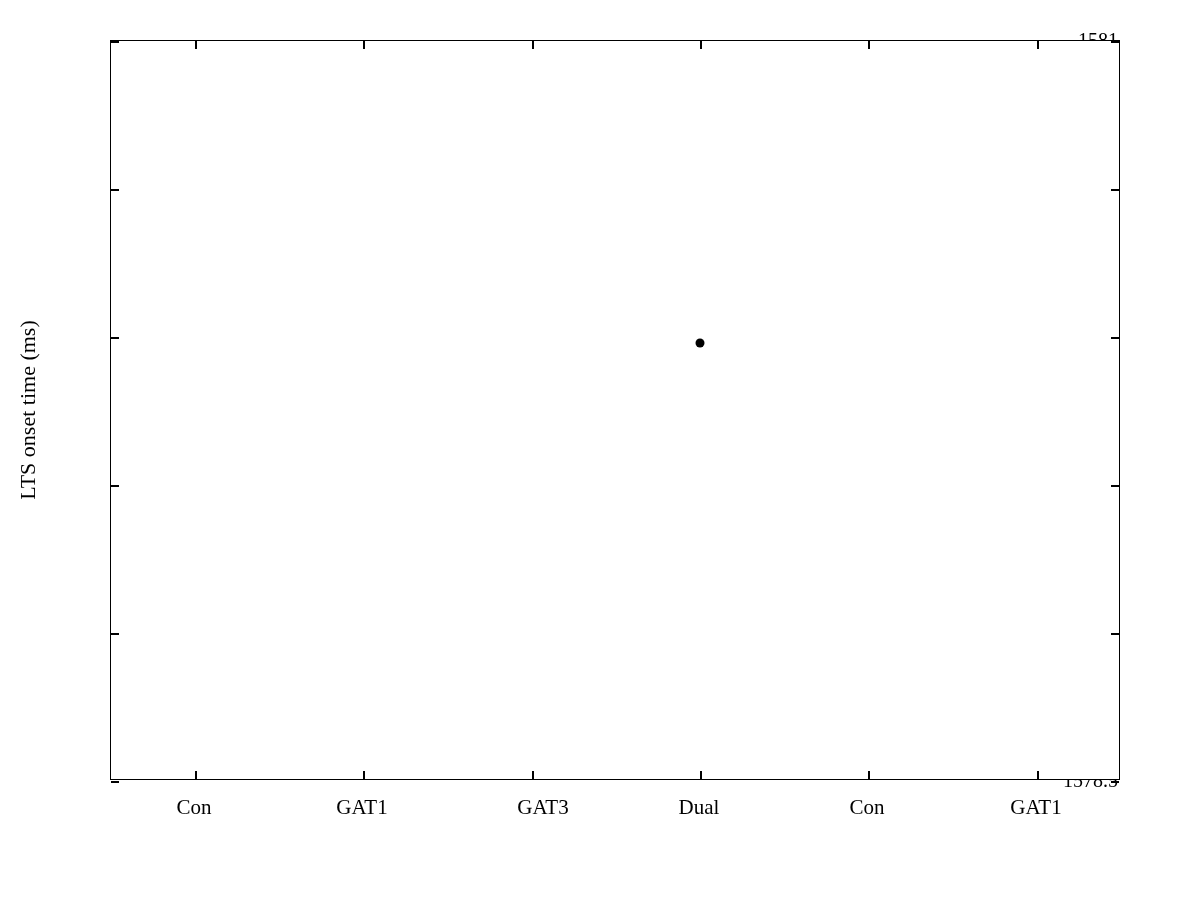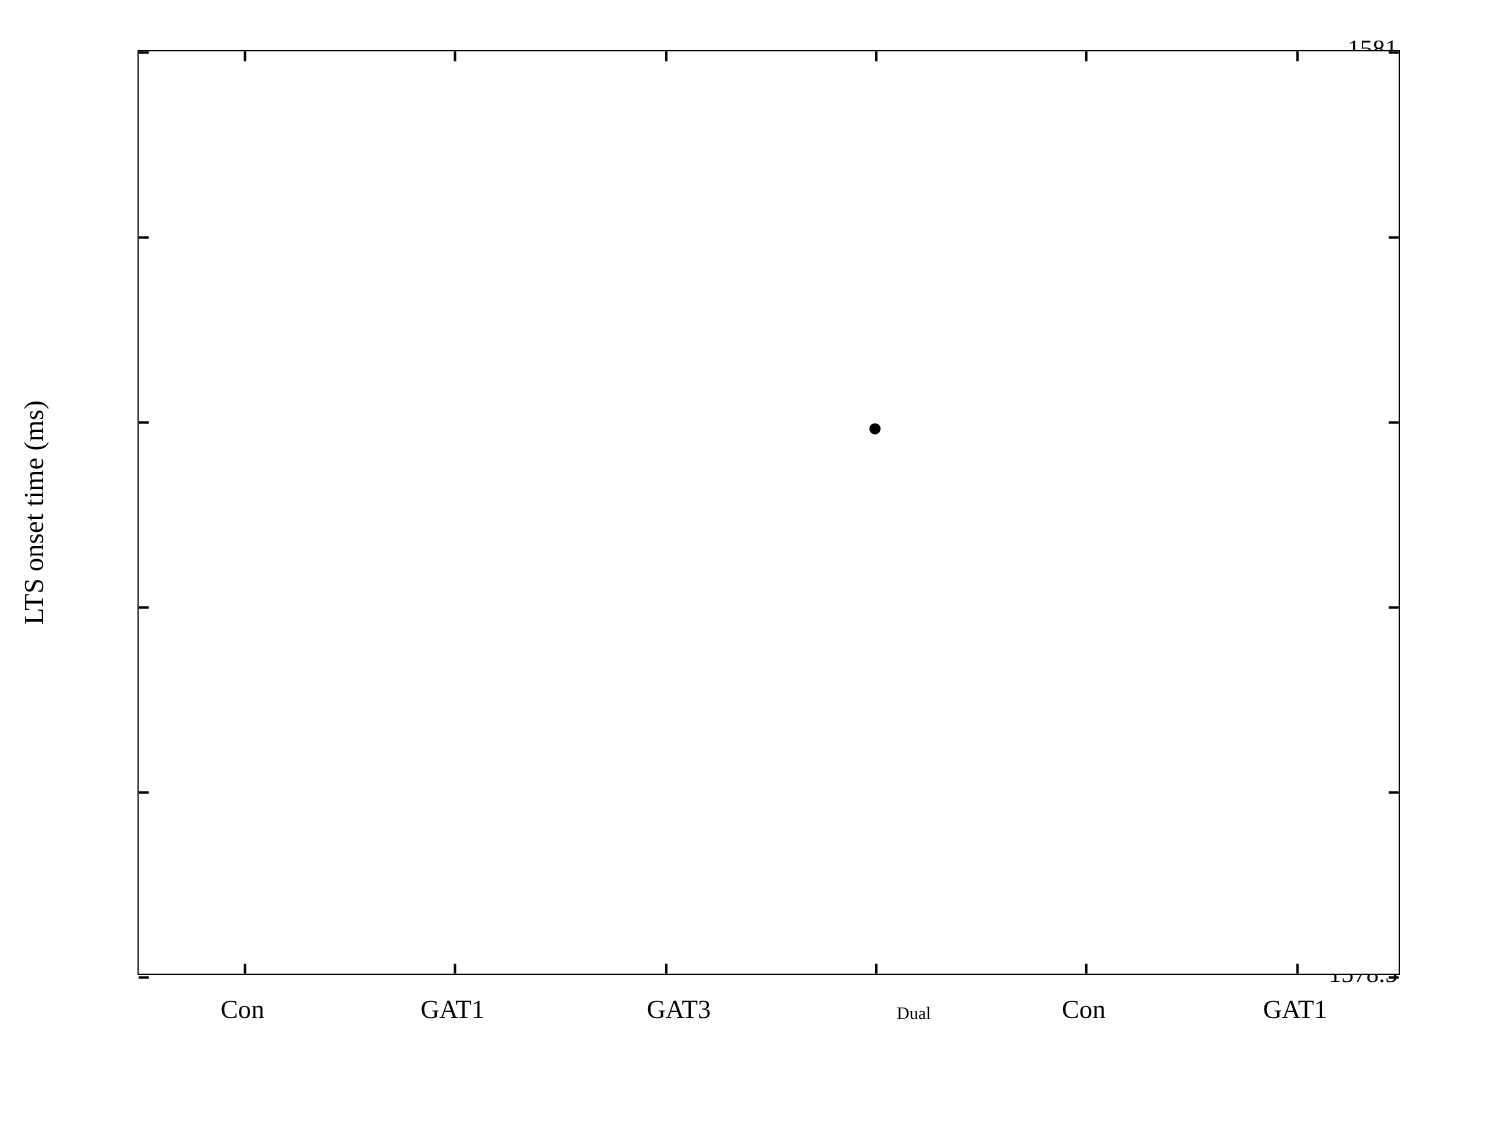--- a/index.html
+++ b/index.html
@@ -68,17 +68,17 @@
     <div style="position:absolute; left:0; top:444px; width:8px; height:1.5px; background:#000;"></div>
     <div style="position:absolute; left:0; top:592px; width:8px; height:1.5px; background:#000;"></div>
     <div style="position:absolute; left:0; top:740px; width:8px; height:1.5px; background:#000;"></div>
 
     <div style="position:absolute; left:589px; top:302px; width:9px; height:9px; background:#000; border-radius:50%; transform:translate(-50%,-50%);"></div>
   </div>
 
   <div style="position:absolute; bottom:80px; left:194px; transform:translateX(-50%); font-size:21px; font-family:'Times New Roman',Times,serif;">Con</div>
   <div style="position:absolute; bottom:80px; left:362px; transform:translateX(-50%); font-size:21px; font-family:'Times New Roman',Times,serif;">GAT1</div>
   <div style="position:absolute; bottom:80px; left:531px; transform:translateX(-50%); font-size:21px; font-family:'Times New Roman',Times,serif;margin-left:12px;">GAT3</div>
-  <div style="position:absolute; bottom:80px; left:731px; transform:translateX(-50%); font-size:14px; font-family:'Times New Roman',Times,serif;">Dual</div>
+  <div style="position:absolute; bottom:80px; left:699px; transform:translateX(-50%); font-size:21px; font-family:'Times New Roman',Times,serif;">Dual</div>
   <div style="position:absolute; bottom:80px; left:867px; transform:translateX(-50%); font-size:21px; font-family:'Times New Roman',Times,serif;">Con</div>
   <div style="position:absolute; bottom:80px; left:1036px; transform:translateX(-50%); font-size:21px; font-family:'Times New Roman',Times,serif;">GAT1</div>
 
 </div>
 
 </body></html>

